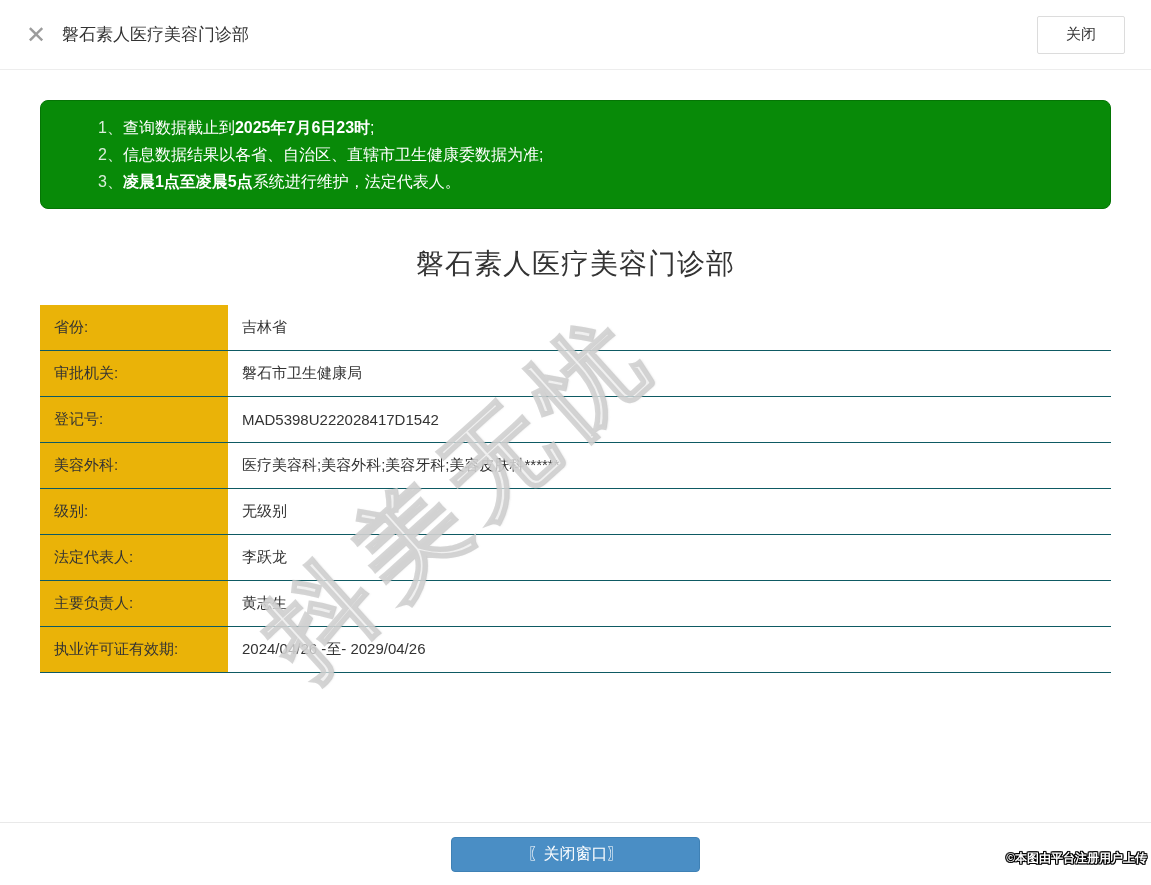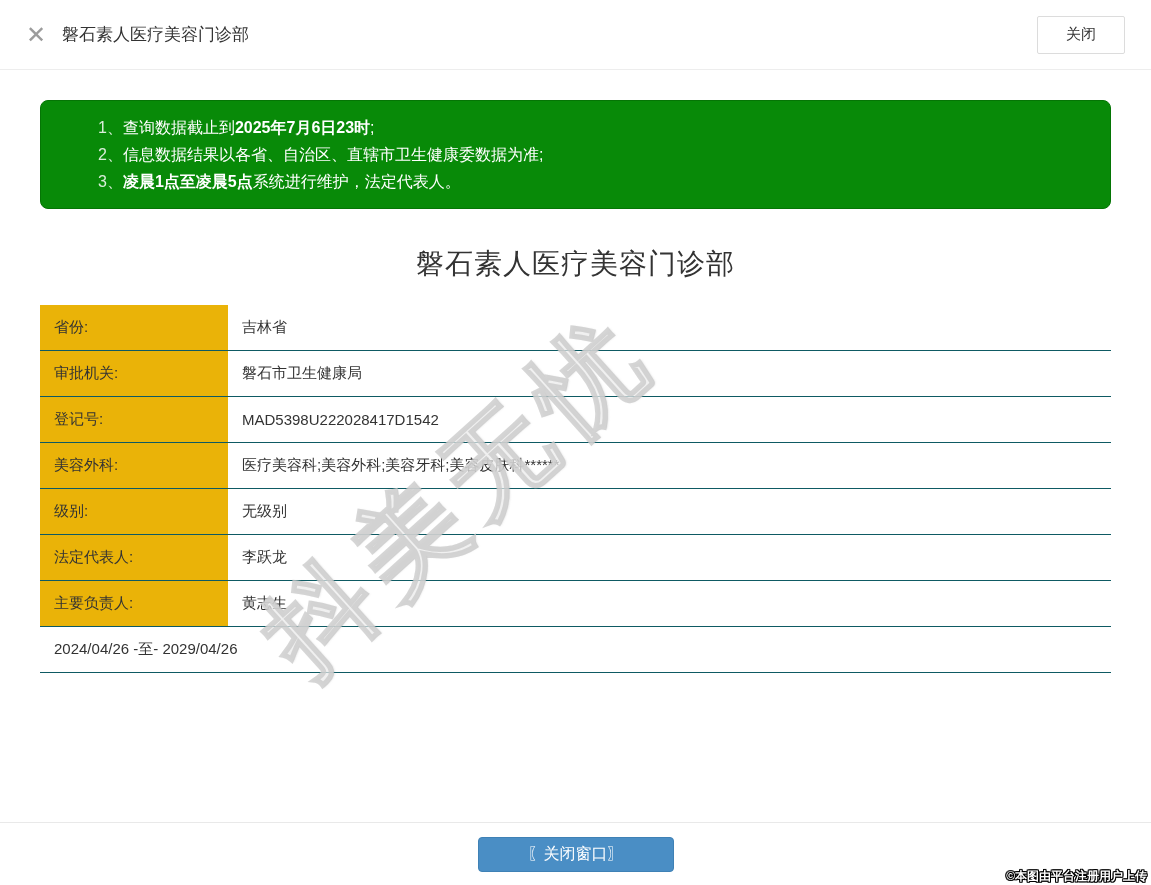--- a/index.html
+++ b/index.html
@@ -101,35 +101,35 @@
     position: absolute;
     left: 0; right: 0; bottom: 0;
     height: 63px;
     border-top: 1px solid #e9e9e9;
     background: #fff;
     display: flex;
     align-items: center;
     justify-content: center;
   }
   .close-window-btn {
-    width: 196px;
+    width: 249px;
     height: 35px;
     background: #4a8ec5;
     border: 1px solid #3f81b5;
     border-radius: 4px;
     color: #fff;
     font-size: 16px;
     cursor: pointer;
     font-family: inherit;
   }
 
   .credit {
     position: absolute;
     right: 4px;
-    bottom: 0;
+    bottom: 18px;
     font-size: 12px;
     font-weight: bold;
     color: #fff;
     text-shadow: -1px 0 0 #000, 1px 0 0 #000, 0 -1px 0 #000, 0 1px 0 #000,
                  -1px -1px 0 #000, 1px 1px 0 #000, -1px 1px 0 #000, 1px -1px 0 #000;
     z-index: 20;
   }
 
   
   .watermark {
@@ -192,20 +192,21 @@
     </div>
     <div class="detail-row">
       <div class="detail-label">法定代表人:</div>
       <div class="detail-value">李跃龙</div>
     </div>
     <div class="detail-row">
       <div class="detail-label">主要负责人:</div>
       <div class="detail-value">黄志生</div>
     </div>
     <div class="detail-row">
+      <div class="detail-label">执业许可证有效期:</div>
       <div class="detail-value">2024/04/26 -至- 2029/04/26</div>
     </div>
   </div>
 
 </div>
 
 <div class="watermark">抖美无忧</div>
 
 <div class="footer">
   <button class="close-window-btn">〖关闭窗口〗</button>

